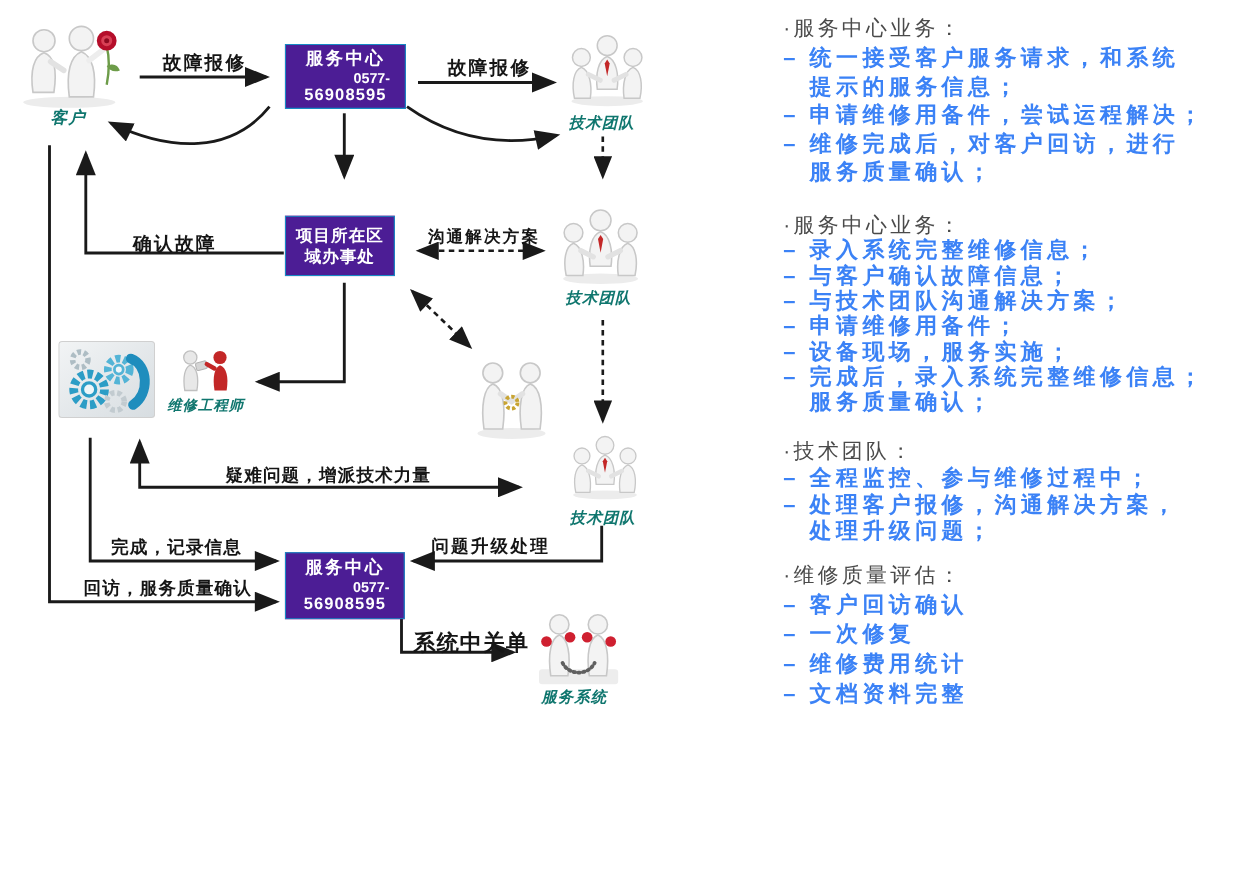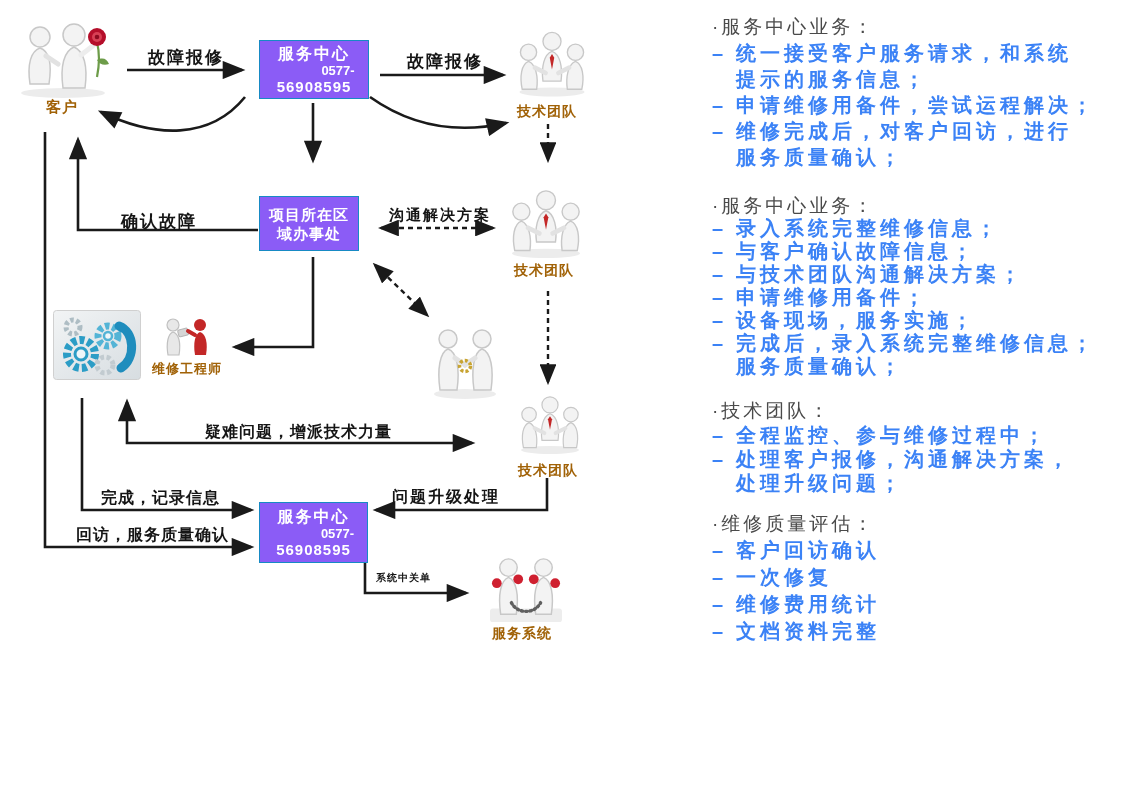--- a/index.html
+++ b/index.html
@@ -3,23 +3,23 @@
 <meta charset="utf-8">
 <style>
   html,body{margin:0;padding:0;background:#ffffff;}
   #stage{position:relative;width:1136px;height:805px;background:#ffffff;overflow:hidden;
          font-family:"Liberation Sans","DejaVu Sans",sans-serif;color:#1a1a1a;}
   #connectors{position:absolute;left:0;top:0;width:1136px;height:805px;pointer-events:none;}
   .solid{fill:none;stroke:#1a1a1a;stroke-width:2.6;}
   .dashed{fill:none;stroke:#1a1a1a;stroke-width:2.4;stroke-dasharray:5 4;}
   .img{position:absolute;}
   .img svg{width:100%;height:100%;display:block;}
-  .node-label{position:absolute;font-weight:bold;white-space:nowrap;letter-spacing:1px;color:#a16207;}
+  .node-label{position:absolute;font-weight:bold;white-space:nowrap;letter-spacing:1px;color:#0f766e;font-style:italic;}
   .edge-label{position:absolute;font-weight:bold;white-space:nowrap;color:#151515;}
-  .bluebox{position:absolute;background:#8b5cf6;color:#ffffff;text-align:center;
+  .bluebox{position:absolute;background:#4c1d95;color:#ffffff;text-align:center;
            display:flex;flex-direction:column;justify-content:center;box-shadow:0 0 0 1px #178ac4 inset;}
   .bluebox .b-l1{font-size:16px;font-weight:bold;letter-spacing:2px;line-height:19px;}
   .bluebox .b-l2{font-size:13px;font-weight:bold;line-height:15px;padding-left:48px;}
   .bluebox .b-l3{font-size:15px;font-weight:bold;line-height:18px;letter-spacing:1px;}
   .bluebox .b-o1,.bluebox .b-o2{font-size:15px;font-weight:bold;letter-spacing:1px;line-height:19px;}
   #notes{position:absolute;left:712px;top:0;width:424px;height:703px;}
   .note-section{position:absolute;left:0;width:424px;}
   .note-header{font-size:19px;font-weight:400;color:#4a4a4a;letter-spacing:3px;white-space:nowrap;}
   .note-line{font-size:20px;font-weight:bold;color:#3b82f6;letter-spacing:4px;white-space:nowrap;}
   .note-line .dash{display:inline-block;width:24px;letter-spacing:0;}
@@ -202,21 +202,21 @@
   <div class="node-label" style="left:492px;top:625px;font-size:14px">服务系统</div>
 
   <div class="edge-label" style="left:148px;top:46px;font-size:17px;letter-spacing:2px">故障报修</div>
   <div class="edge-label" style="left:407px;top:50px;font-size:17px;letter-spacing:2px">故障报修</div>
   <div class="edge-label" style="left:121px;top:210px;font-size:17px;letter-spacing:2px">确认故障</div>
   <div class="edge-label" style="left:389px;top:206px;font-size:15px;letter-spacing:2px">沟通解决方案</div>
   <div class="edge-label" style="left:205px;top:422px;font-size:16px;letter-spacing:1px">疑难问题，增派技术力量</div>
   <div class="edge-label" style="left:101px;top:488px;font-size:16px;letter-spacing:1px">完成，记录信息</div>
   <div class="edge-label" style="left:76px;top:525px;font-size:16px;letter-spacing:1px">回访，服务质量确认</div>
   <div class="edge-label" style="left:392px;top:487px;font-size:16px;letter-spacing:2px">问题升级处理</div>
-  <div class="edge-label" style="left:376px;top:571px;font-size:10px;letter-spacing:1px">系统中关单</div>
+  <div class="edge-label" style="left:376px;top:571px;font-size:20px;letter-spacing:1px">系统中关单</div>
 
   <div id="notes">
       <div class="note-section s1">
         <div class="note-header">·服务中心业务：</div>
         <div class="note-line"><span class="dash">–</span><span>统一接受客户服务请求，和系统</span></div>
         <div class="note-line cont"><span>提示的服务信息；</span></div>
         <div class="note-line"><span class="dash">–</span><span>申请维修用备件，尝试运程解决；</span></div>
         <div class="note-line"><span class="dash">–</span><span>维修完成后，对客户回访，进行</span></div>
         <div class="note-line cont"><span>服务质量确认；</span></div>
       </div>

